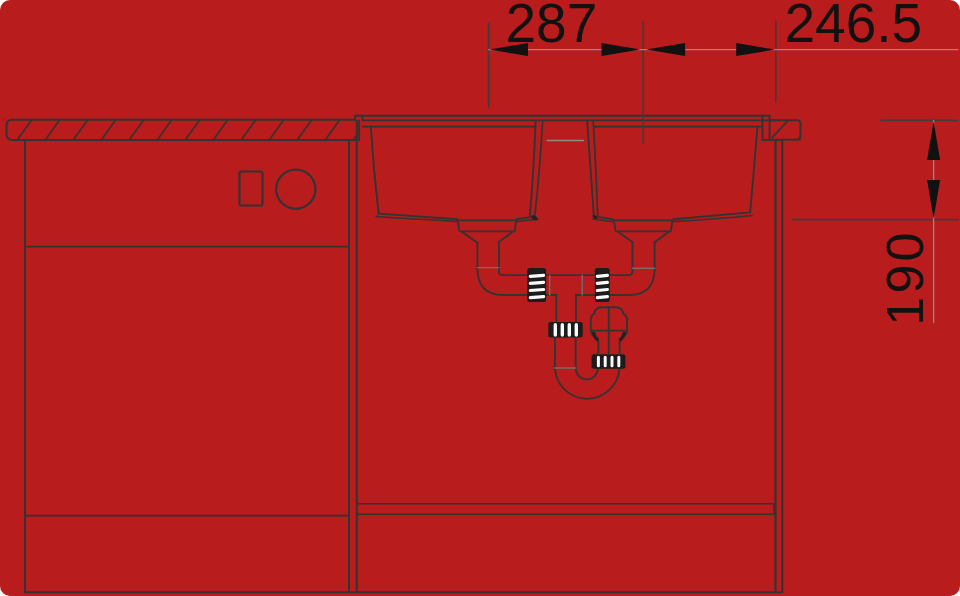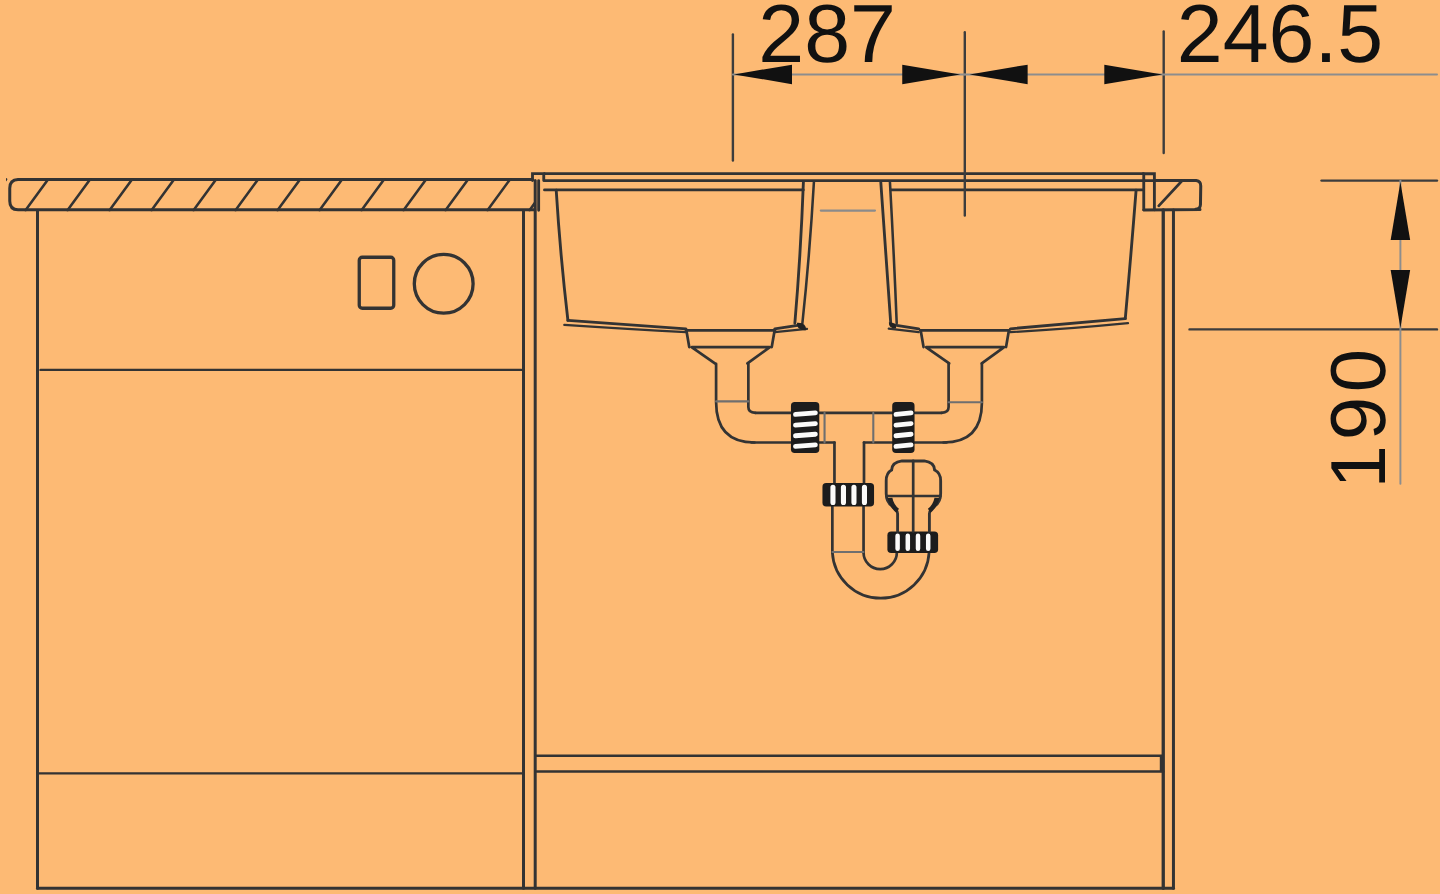--- a/index.html
+++ b/index.html
@@ -1,17 +1,17 @@
 <!DOCTYPE html>
 <html><head>
 <meta charset="utf-8">
 <style>
   html,body{margin:0;padding:0;background:#ffffff;}
-  #stage{width:960px;height:596px;position:relative;background:#fdba74;overflow:hidden;
-         font-family:"Liberation Sans", sans-serif;}
+  #stage{width:960px;height:596px;position:relative;background:#b91c1c;overflow:hidden;
+         font-family:"Liberation Sans", sans-serif;border-radius:10px;}
   svg{position:absolute;left:0;top:0;}
 </style>
 </head>
 <body>
 <div id="stage">
 <svg width="960" height="596" viewBox="0 0 960 596">
 <defs>
   <clipPath id="ctopL">
           <rect x="4" y="118.5" width="352.5" height="22.5"></rect>
         </clipPath>

